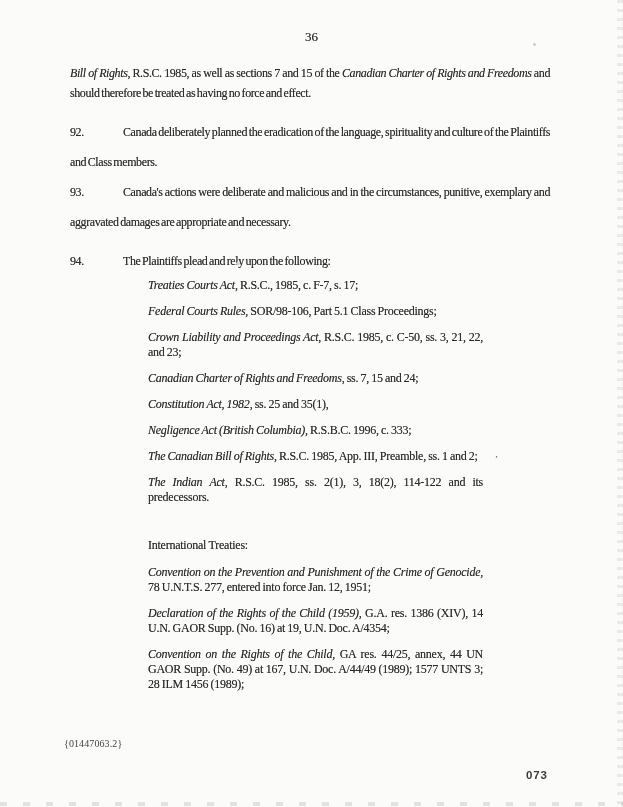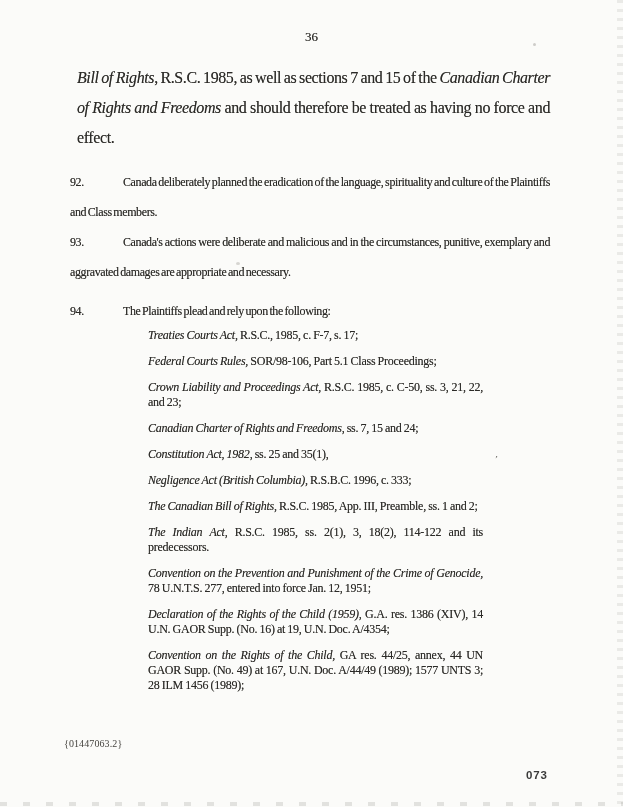--- a/index.html
+++ b/index.html
@@ -25,23 +25,23 @@
     font-size: 13px;
     line-height: 14px;
   }
   .content {
     position: absolute;
     left: 70px;
     top: 44px;
     width: 480px;
   }
   .intro {
-    margin: 19px 0 0 7px;
-    font-size: 16px;
-    line-height: 30px;
+    margin: 19px 0 0 0;
+    font-size: 12px;
+    line-height: 20px;
     letter-spacing: -0.4px;
     word-spacing: -1px;
     text-align: justify;
   }
   .para {
     font-size: 12px;
     line-height: 30px;
     letter-spacing: -0.4px;
     word-spacing: -1px;
     text-align: justify;
@@ -173,20 +173,21 @@
       <p class="citation"><i>Canadian Charter of Rights and Freedoms</i><span>, ss. 7, 15 and 24;</span></p>
 
       <p class="citation"><i>Constitution Act, 1982</i><span>, ss. 25 and 35(1),</span></p>
 
       <p class="citation"><i>Negligence Act (British Columbia)</i><span>, R.S.B.C. 1996, c. 333;</span></p>
 
       <p class="citation"><i>The Canadian Bill of Rights</i><span>, R.S.C. 1985, App. III, Preamble, ss. 1 and 2;</span></p>
 
       <p class="citation"><i>The Indian Act,</i><span> R.S.C. 1985, ss. 2(1), 3, 18(2), 114-122 and its predecessors.</span></p>
 
+      <p class="treaty-heading">International Treaties:</p>
 
       <p class="citation"><i>Convention on the Prevention and Punishment of the Crime of Genocide,</i><span> 78 U.N.T.S. 277, entered into force Jan. 12, 1951;</span></p>
 
       <p class="citation"><i>Declaration of the Rights of the Child (1959),</i><span> G.A. res. 1386 (XIV), 14 U.N. GAOR Supp. (No. 16) at 19, U.N. Doc. A/4354;</span></p>
 
       <p class="citation"><i>Convention on the Rights of the Child,</i><span> GA res. 44/25, annex, 44 UN GAOR Supp. (No. 49) at 167, U.N. Doc. A/44/49 (1989); 1577 UNTS 3; 28 ILM 1456 (1989);</span></p>
 
     </div>
   </div>
 

